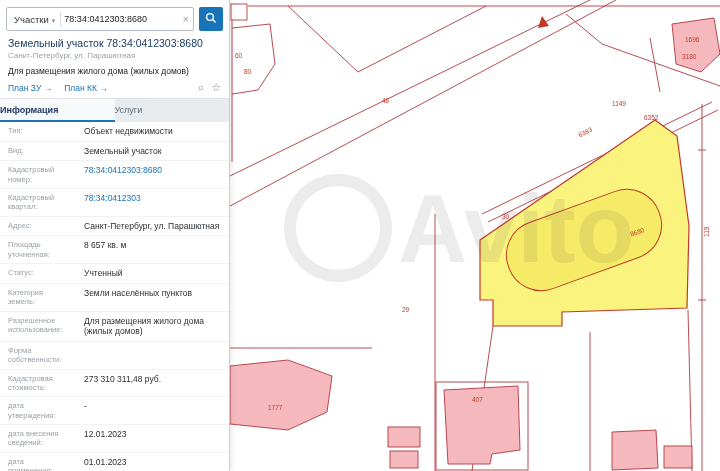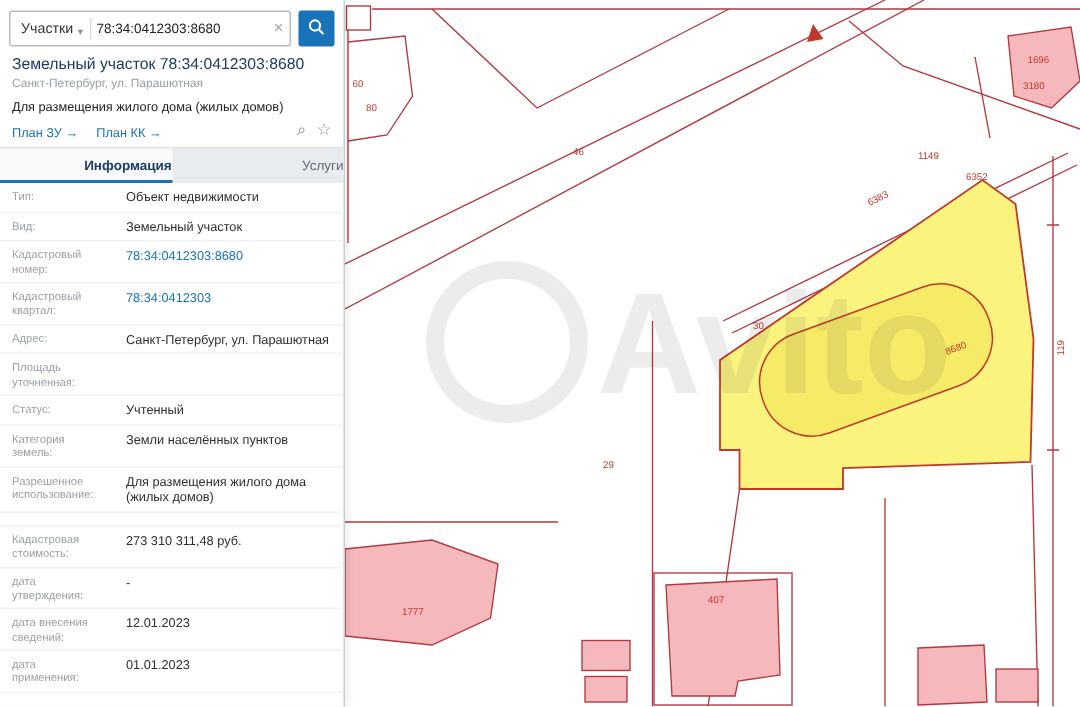--- a/index.html
+++ b/index.html
@@ -27,21 +27,21 @@
 
   .obj-title { margin:6px 8px 2px 8px; font-size:10.5px; font-weight:normal; color:#1e3c64; }
   .obj-subtitle { margin:0 8px; font-size:8px; color:#9aa1a8; }
   .obj-usage { margin:6px 8px 0 8px; font-size:8.5px; color:#222; }
   .links-row { display:flex; align-items:flex-end; margin:6px 8px 5px 8px; gap:12px; }
   .plan-link { font-size:8.5px; color:#1973b9; cursor:pointer; white-space:nowrap; }
   .mini-icons { margin-left:auto; display:flex; gap:7px; align-items:center; }
   .mini-icon { font-size:11px; color:#8a9198; cursor:pointer; line-height:1; }
 
   .tabs { display:flex; background:#e8ecef; border-top:1px solid #e0e4e8; }
-  .tab { flex:1; text-align:right; font-size:9px; padding:6px 0 5px 16px;
+  .tab { flex:1; text-align:left; font-size:9px; padding:6px 0 5px 0;
     color:#5f6b77; cursor:pointer; }
   .tab.active { background:#f7f9fa; color:#1e3c64; font-weight:bold;
     border-bottom:2px solid #1973b9; }
 
   .info-rows { }
   .irow { display:flex; padding:4px 8px; border-bottom:1px solid #f0f2f4; }
   .irow .lbl { width:76px; flex-shrink:0; font-size:7.5px; color:#9aa1a8;
     padding-right:16px; line-height:1.25; }
   .irow .val { flex:1; font-size:8.5px; color:#2b2f33; line-height:1.25; }
   .irow .val.link { color:#1973b9; cursor:pointer; }
@@ -115,34 +115,36 @@
     <div class="irow">
       <span class="lbl">Кадастровый квартал:</span>
       <span class="val link">78:34:0412303</span>
     </div>
     <div class="irow">
       <span class="lbl">Адрес:</span>
       <span class="val">Санкт-Петербург, ул. Парашютная</span>
     </div>
     <div class="irow">
       <span class="lbl">Площадь уточненная:</span>
+      <span class="val">8 657 кв. м</span>
     </div>
     <div class="irow">
       <span class="lbl">Статус:</span>
       <span class="val">Учтенный</span>
     </div>
     <div class="irow">
       <span class="lbl">Категория земель:</span>
       <span class="val">Земли населённых пунктов</span>
     </div>
     <div class="irow">
       <span class="lbl">Разрешенное использование:</span>
       <span class="val">Для размещения жилого дома (жилых домов)</span>
     </div>
     <div class="irow">
+      <span class="lbl">Форма собственности:</span>
     </div>
     <div class="irow">
       <span class="lbl">Кадастровая стоимость:</span>
       <span class="val">273 310 311,48 руб.</span>
     </div>
     <div class="irow">
       <span class="lbl">дата утверждения:</span>
       <span class="val">-</span>
     </div>
     <div class="irow">

